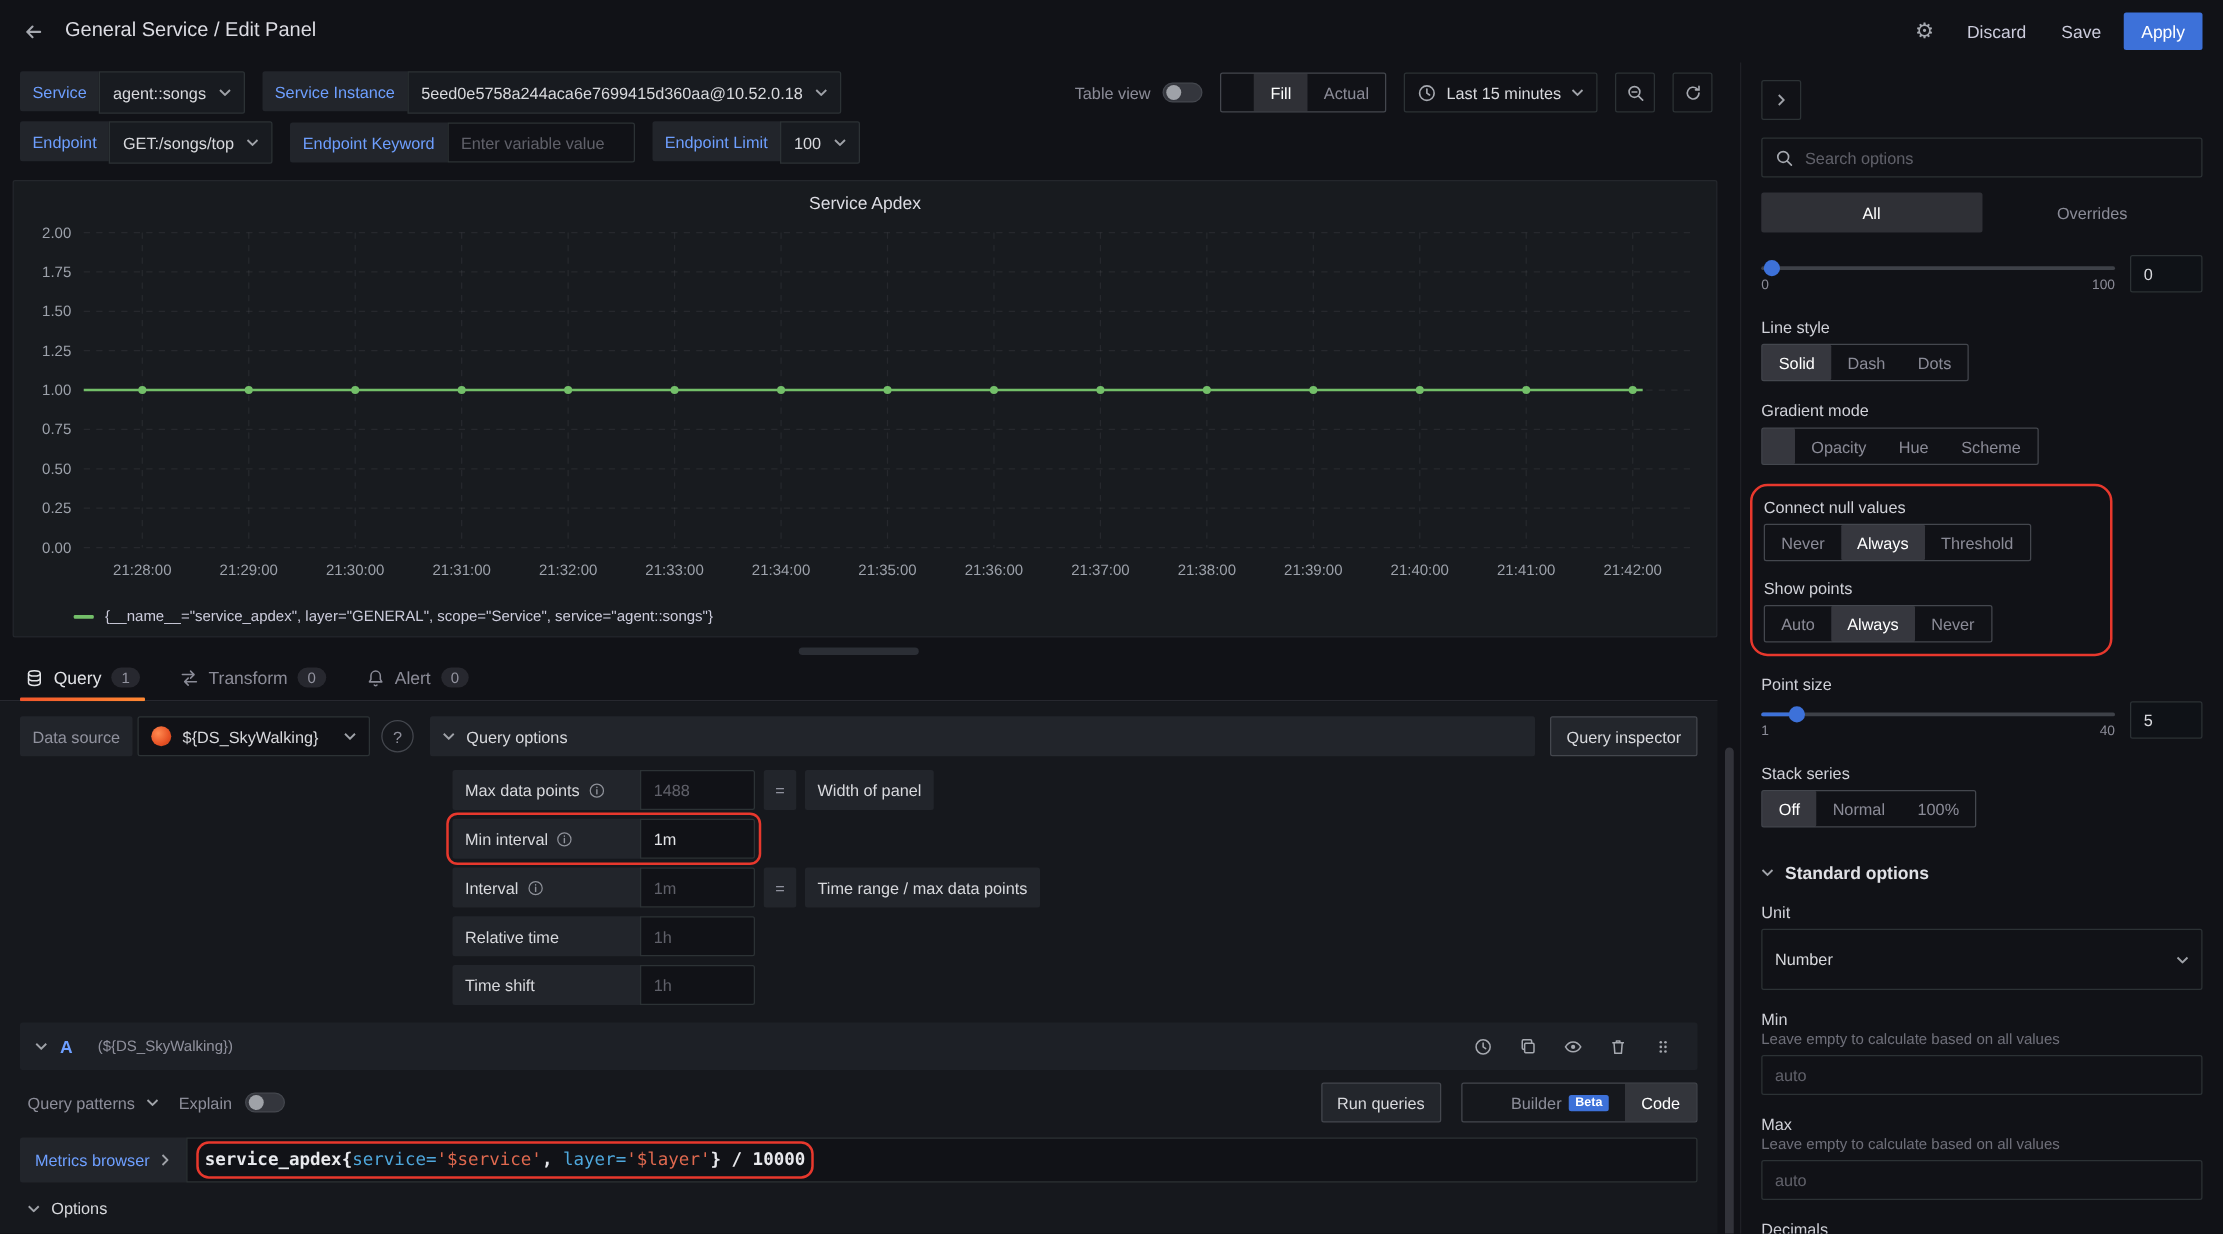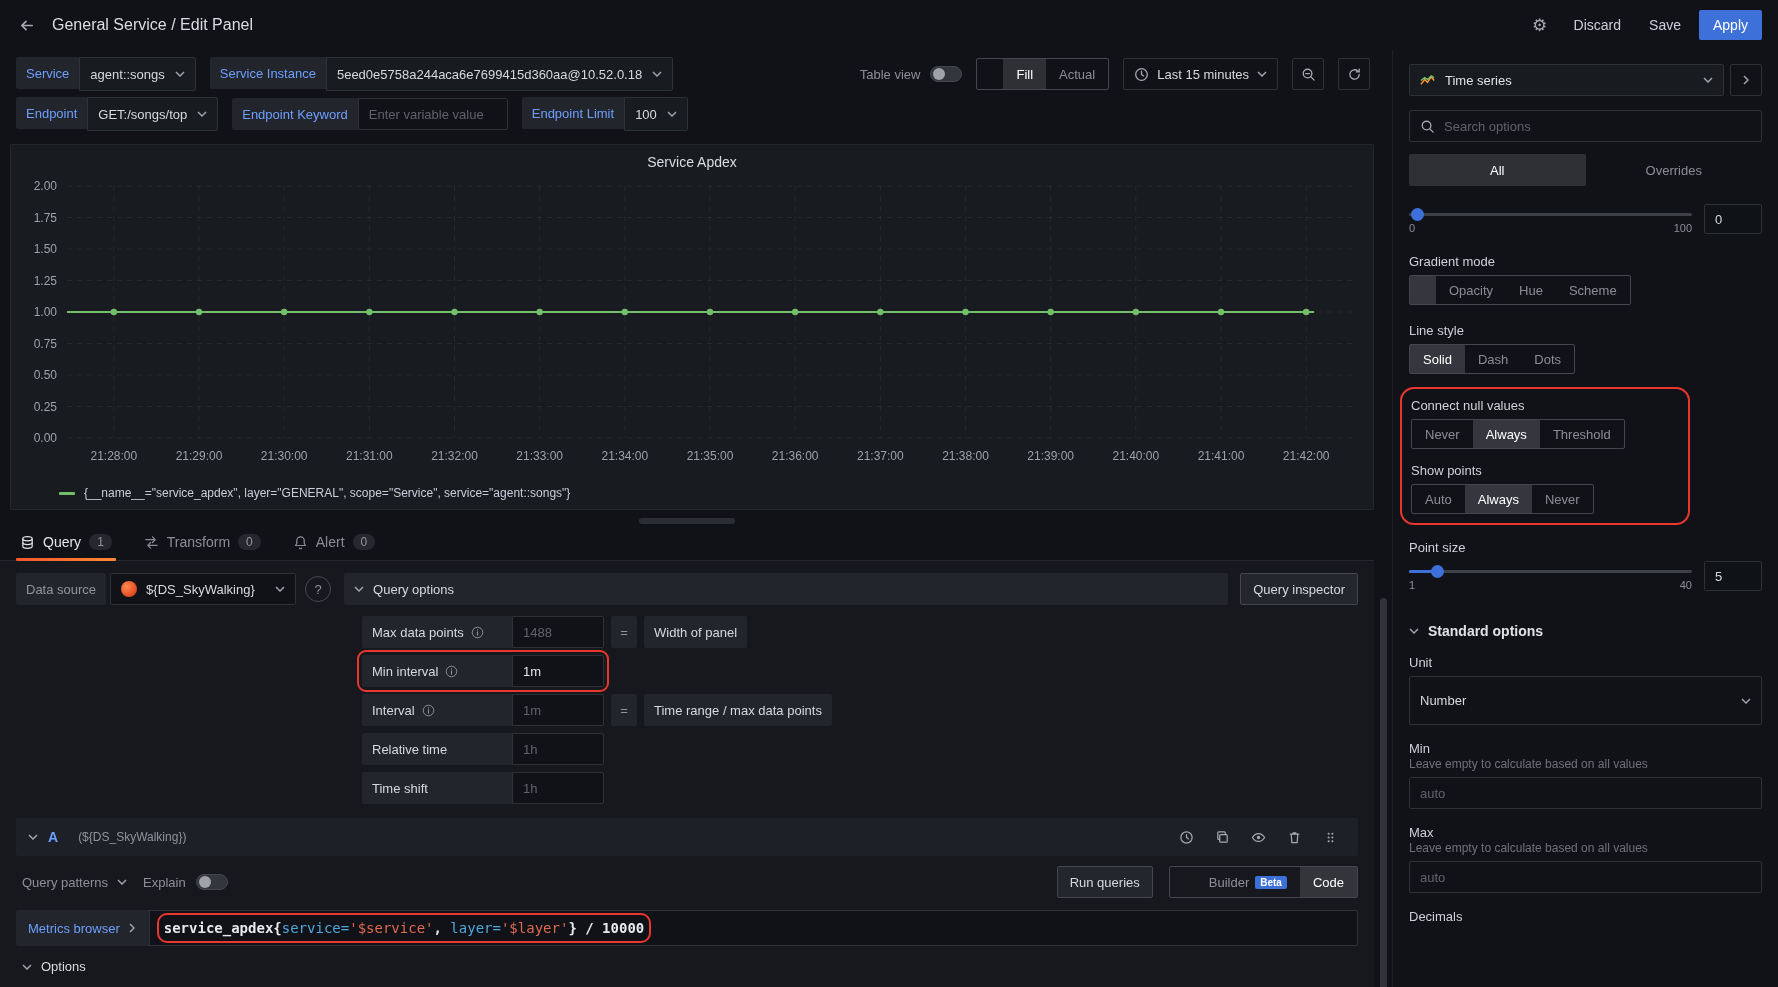--- a/index.html
+++ b/index.html
@@ -520,31 +520,20 @@
           </svg>
         <span>Options</span>
       </div>
     </div>
 
     <div class="main-scrollbar"></div>
   </div>
 
   <aside class="sidebar">
     <div class="sb-head">
-      <div class="viz-picker">
-        <svg class="ic" viewBox="0 0 16 16">
-            <path d="M1 12l4-5 3 3 4-6 3 4" stroke="#ff9830" fill="none" stroke-width="1.5"></path>
-            <path d="M1 8l4-3 3 2 4-4 3 2" stroke="#73bf69" fill="none" stroke-width="1.5"></path>
-          </svg>
-        <span>Time series</span>
-        <span class="flex-spacer"></span>
-        <svg class="chev" viewBox="0 0 10 6">
-            <path d="M1 1l4 4 4-4" fill="none" stroke="currentColor" stroke-width="1.5"></path>
-          </svg>
-      </div>
       <button class="collapse-btn">
         <svg class="chev chev-right" viewBox="0 0 10 6">
             <path d="M1 1l4 4 4-4" fill="none" stroke="currentColor" stroke-width="1.5"></path>
           </svg>
       </button>
     </div>
 
     <div class="search-box">
       <svg class="ic" viewBox="0 0 16 16">
           <circle cx="7" cy="7" r="4.6" fill="none" stroke="currentColor" stroke-width="1.4"></circle>
@@ -564,35 +553,35 @@
         <div class="handle" style="left:2px;"></div>
         <div class="slider-minmax">
           <span>0</span>
           <span>100</span>
         </div>
       </div>
       <div class="slider-value">0</div>
     </div>
 
     <div class="field">
+      <div class="field-label">Line style</div>
+      <div class="radio-group">
+        <div class="radio-item active">Solid</div>
+        <div class="radio-item">Dash</div>
+        <div class="radio-item">Dots</div>
+      </div>
+    </div>
+
+    <div class="field">
       <div class="field-label">Gradient mode</div>
       <div class="radio-group">
         <div class="radio-item active"></div>
         <div class="radio-item">Opacity</div>
         <div class="radio-item">Hue</div>
         <div class="radio-item">Scheme</div>
-      </div>
-    </div>
-
-    <div class="field">
-      <div class="field-label">Line style</div>
-      <div class="radio-group">
-        <div class="radio-item active">Solid</div>
-        <div class="radio-item">Dash</div>
-        <div class="radio-item">Dots</div>
       </div>
     </div>
 
     <div class="hl-outline">
       <div class="field">
         <div class="field-label">Connect null values</div>
         <div class="radio-group">
           <div class="radio-item">Never</div>
           <div class="radio-item active">Always</div>
           <div class="radio-item">Threshold</div>
@@ -617,20 +606,28 @@
           <div class="handle" style="left:calc(10% - 6px);"></div>
           <div class="slider-minmax">
             <span>1</span>
             <span>40</span>
           </div>
         </div>
         <div class="slider-value">5</div>
       </div>
     </div>
 
+    <div class="field">
+      <div class="field-label">Stack series</div>
+      <div class="radio-group">
+        <div class="radio-item active">Off</div>
+        <div class="radio-item">Normal</div>
+        <div class="radio-item">100%</div>
+      </div>
+    </div>
 
     <div class="section-head">
       <svg class="chev" viewBox="0 0 10 6">
           <path d="M1 1l4 4 4-4" fill="none" stroke="currentColor" stroke-width="1.5"></path>
         </svg>
       <span>Standard options</span>
     </div>
 
     <div class="field">
       <div class="field-label">Unit</div>

